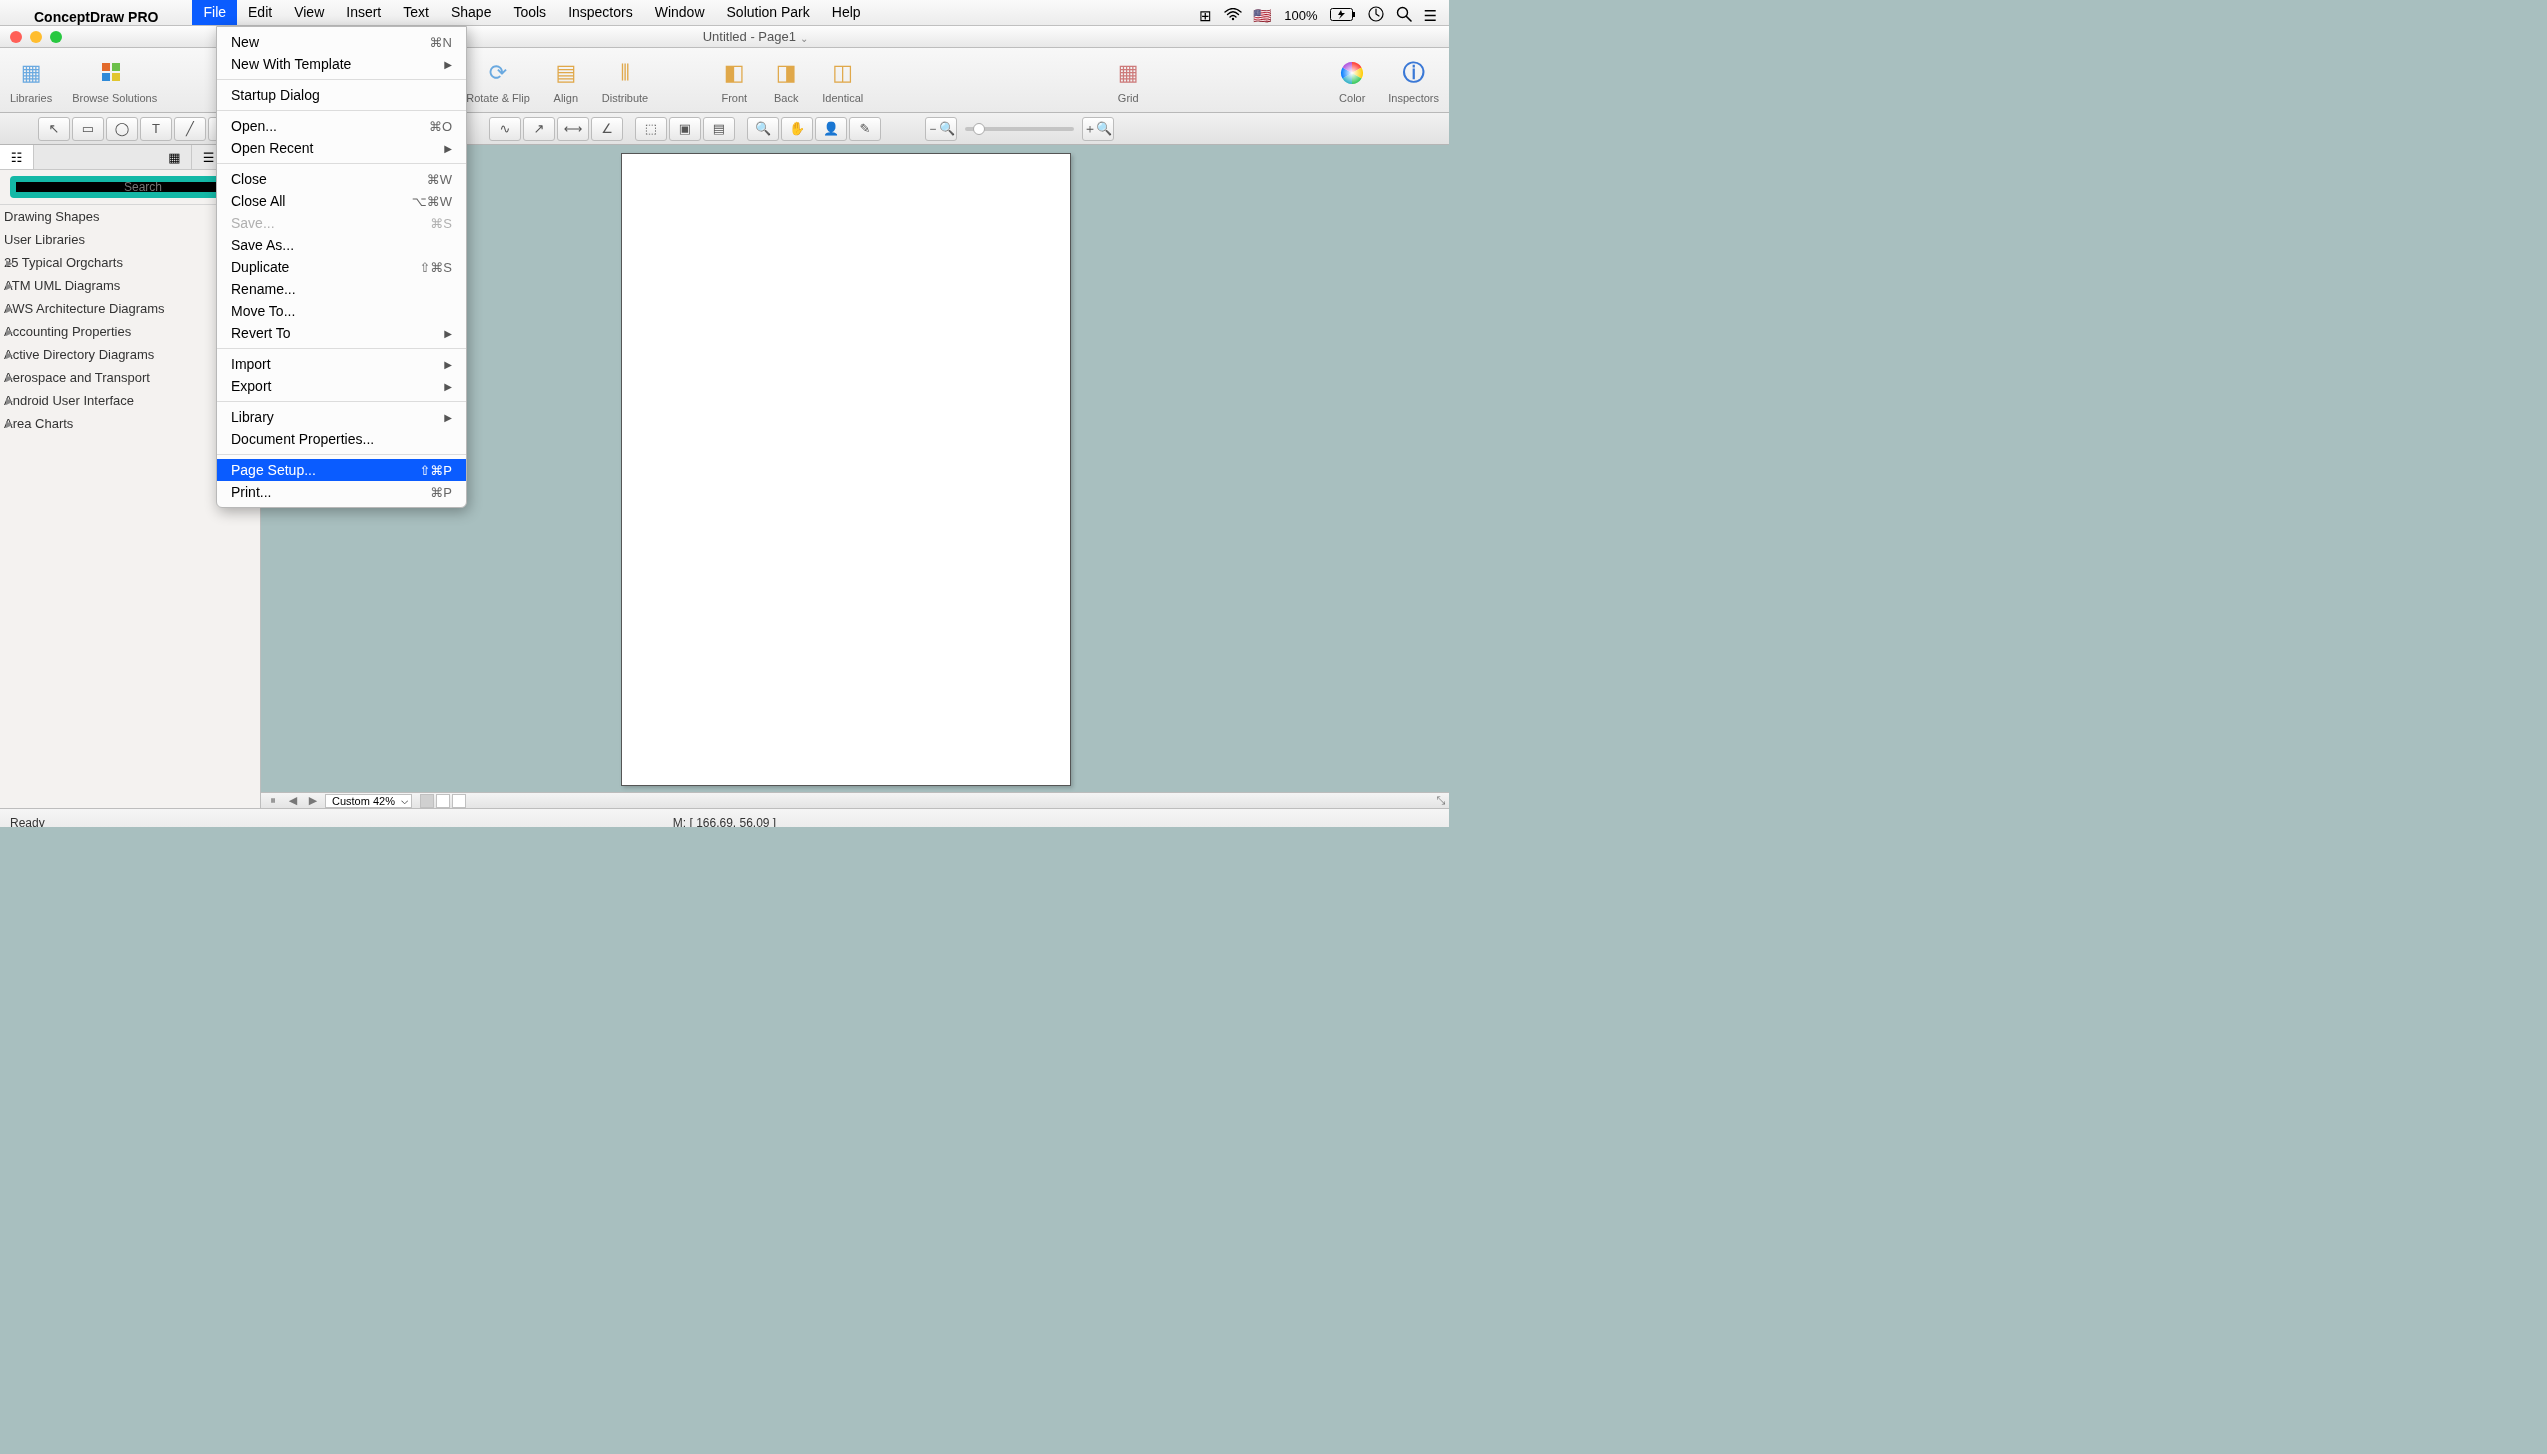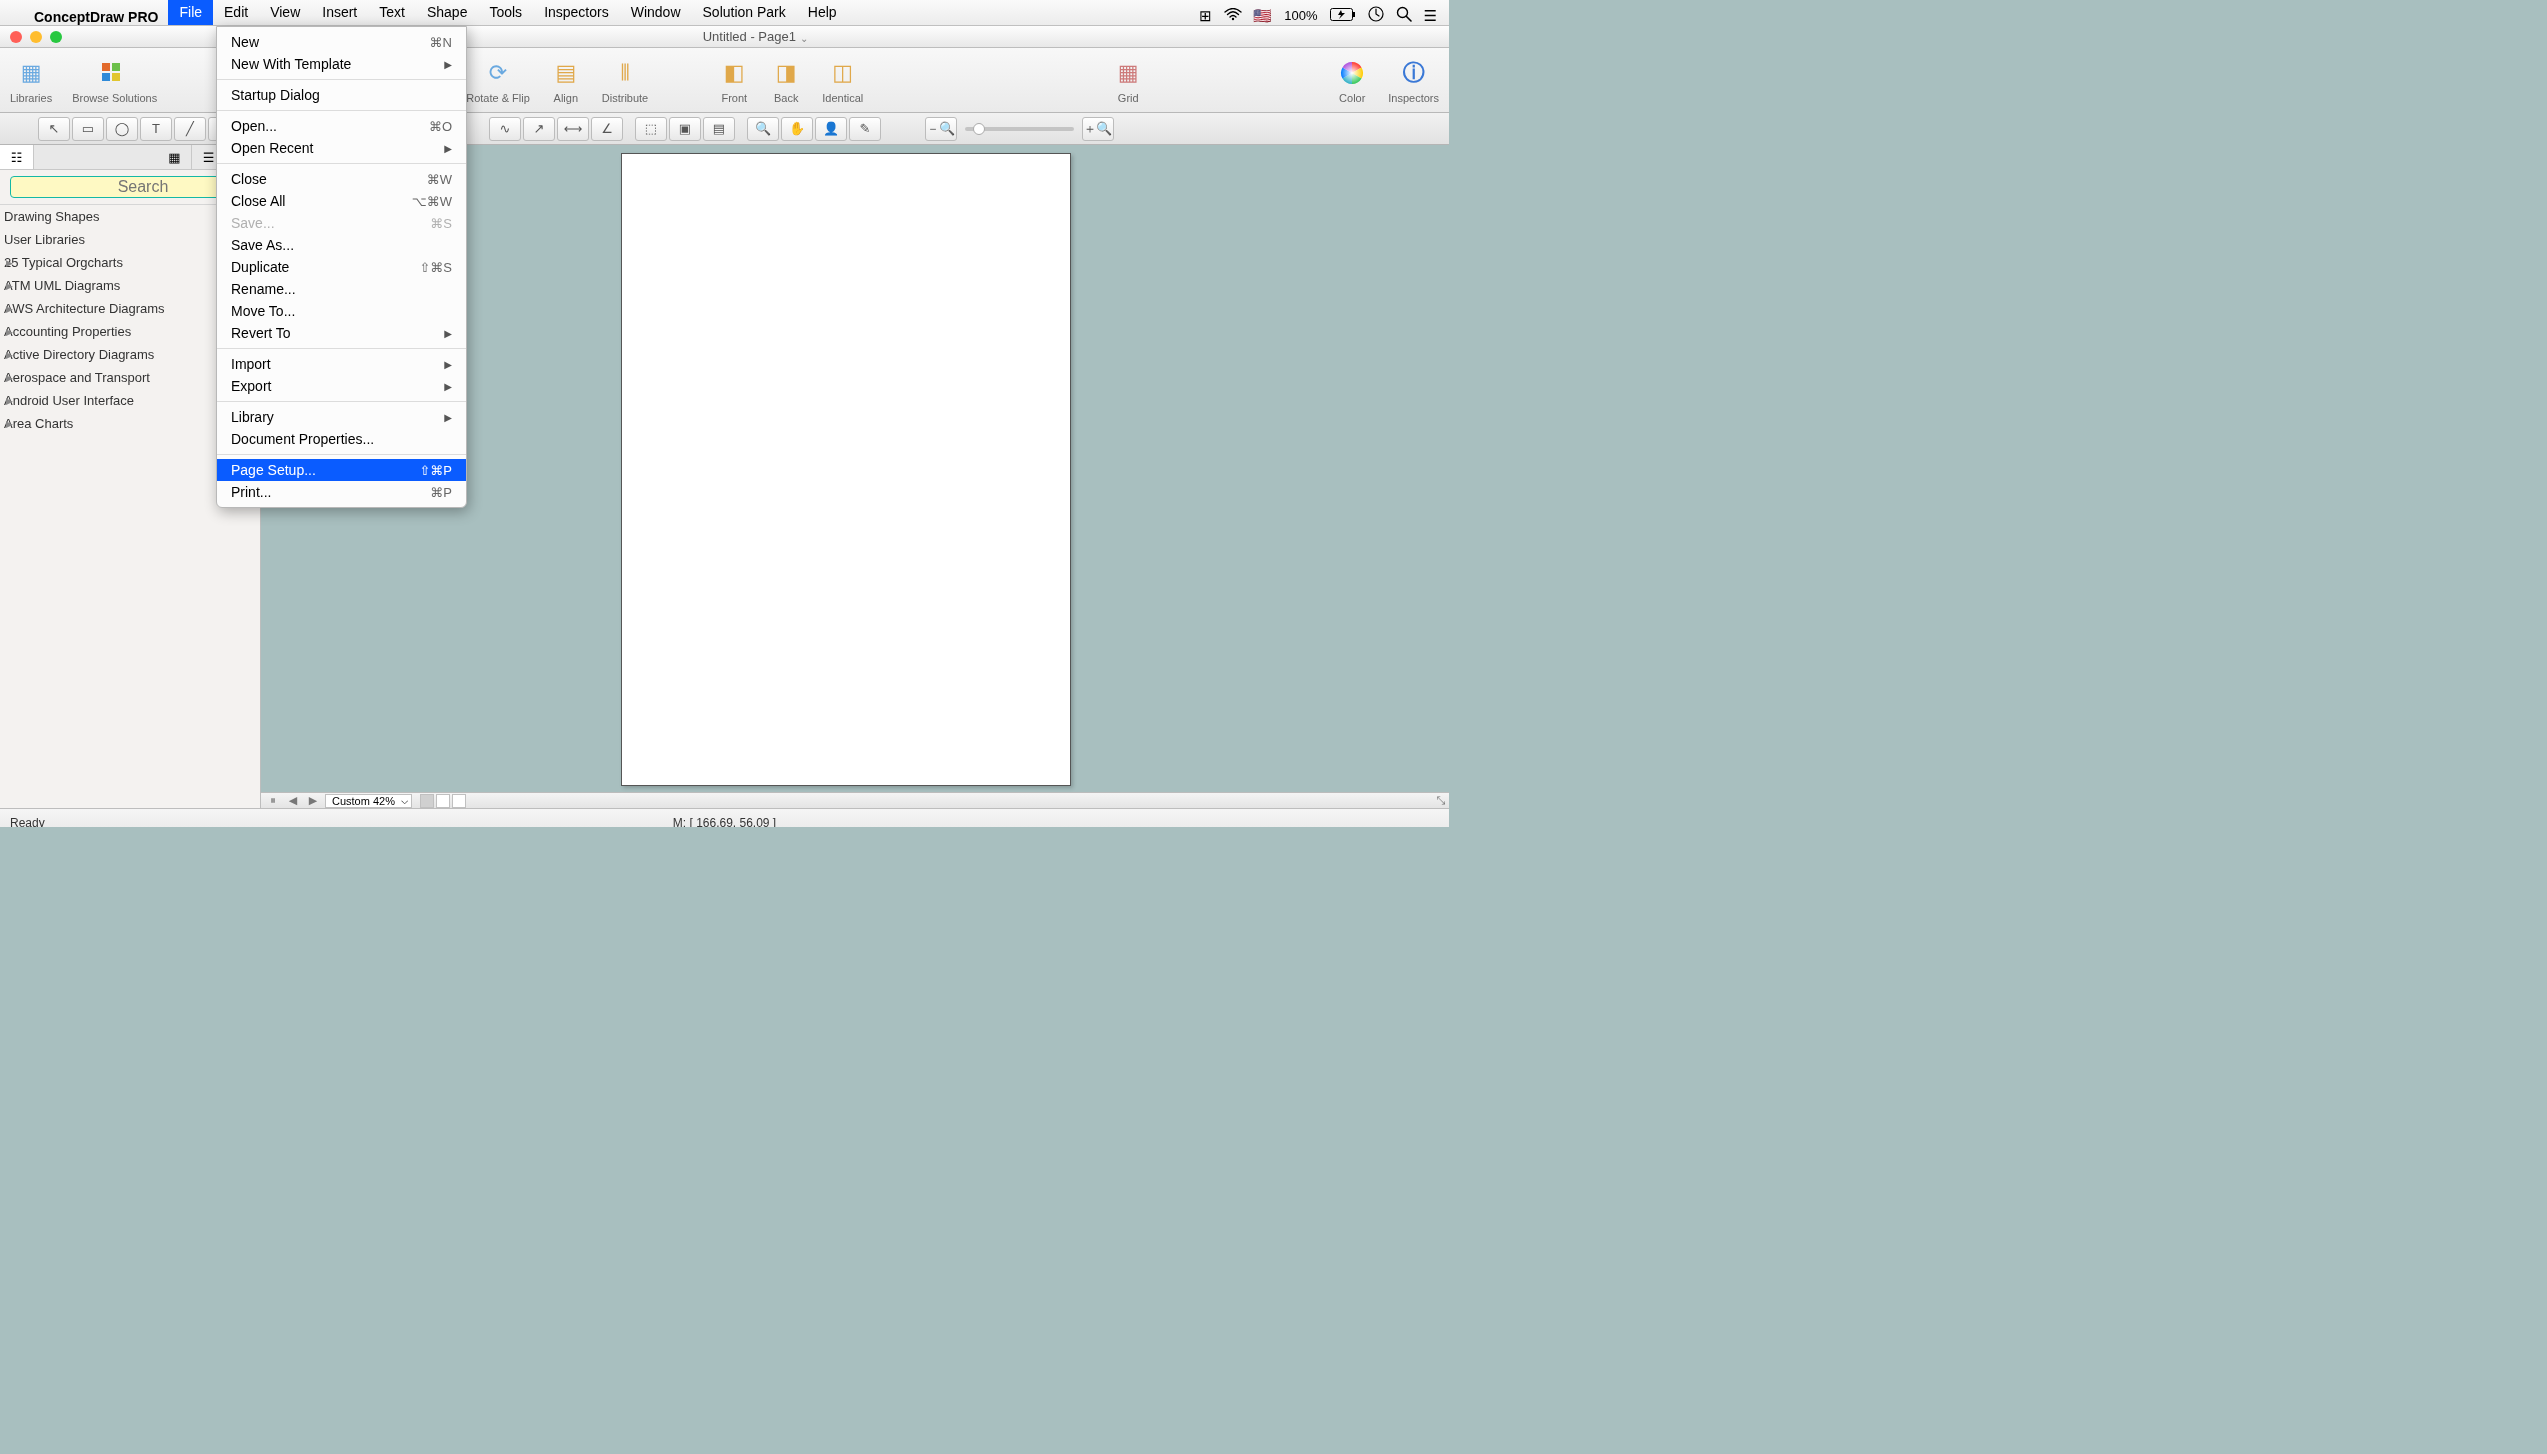--- a/index.html
+++ b/index.html
@@ -3,21 +3,21 @@
 <meta charset="utf-8">
 <style>
 * { margin: 0; padding: 0; box-sizing: border-box; font-family: -apple-system, BlinkMacSystemFont, "Helvetica Neue", sans-serif; }
 body { width: 1449px; height: 827px; overflow: hidden; background: #a8bfbf; position: relative; }
 
 
 .menubar { height: 26px; background: linear-gradient(#fafafa, #ececec); display: flex; align-items: flex-end; font-size: 14px; border-bottom: 1px solid #c0c0c0; position: relative; z-index: 100; }
 .apple-logo { width: 24px; text-align: center; font-size: 16px; }
 .app-name { font-weight: 600; padding: 0 10px; }
 .menu-item { padding: 0 11px; height: 26px; line-height: 26px; cursor: default; }
-.menu-item.active { background: #0a5cff; color: #fff; }
+.menu-item.active { background: #0a5cff; color: #fff; margin-left: 24px; }
 .menubar-right { margin-left: auto; display: flex; align-items: center; gap: 12px; padding-right: 12px; font-size: 13px; }
 .menubar-right .ico { font-size: 15px; }
 
 
 .window-title { height: 22px; background: linear-gradient(#fdfdfd, #e8e8e8); display: flex; align-items: center; position: relative; border-bottom: 1px solid #bdbdbd; }
 .traffic { display: flex; gap: 8px; padding-left: 10px; }
 .light { width: 12px; height: 12px; border-radius: 50%; }
 .light.red { background: #ff5f57; }
 .light.yel { background: #ffbd2e; }
 .light.grn { background: #28c840; }
@@ -37,21 +37,21 @@
 .zoom-slider .thumb { position: absolute; left: 8px; top: -4px; width: 12px; height: 12px; border-radius: 50%; background: #fff; border: 1px solid #aaa; }
 
 
 .main { display: flex; height: calc(100% - 26px - 22px - 65px - 32px - 19px); }
 .sidebar { width: 261px; background: #f4f2f0; border-right: 1px solid #bdbdbd; display: flex; flex-direction: column; overflow: hidden; }
 .side-tabs { height: 25px; display: flex; border-bottom: 1px solid #c8c8c8; background: #e8e8e8; }
 .side-tab { width: 34px; display: flex; align-items: center; justify-content: center; border-right: 1px solid #c8c8c8; font-size: 13px;}
 .side-tab.active { background: #fff; }
 .side-tab.spacer { flex: 1; border-right: none; }
 .search-wrap { padding: 6px 10px; border-bottom: 1px solid #d6d6d6; }
-.search { width: 100%; height: 22px; border: 1px solid #14b8a6; border-radius: 4px; background: #fef9c3; font-size: 16px; padding-left: 26px; color: #888; position: relative; }
+.search { width: 100%; height: 22px; border: 6px solid #14b8a6; border-radius: 4px; background: #000000; font-size: 12px; padding-left: 26px; color: #888; position: relative; }
 .search-wrap { position: relative; }
 .search-wrap::before { content: "🔍"; position: absolute; left: 94px; top: 9px; font-size: 12px; color: #aaa; }
 .sb-list { flex: 1; overflow: hidden; font-size: 13px; color: #333; }
 .sb-item { padding: 4px 10px 4px 4px; position: relative; border-bottom: 0; }
 .sb-item.expandable::before { content: "▶"; position: absolute; left: 6px; font-size: 9px; color: #888; top: 7px; }
 
 .canvas-area { flex: 1; background: #a8bfbf; position: relative; overflow: hidden; }
 .page { position: absolute; left: 360px; top: 8px; width: 450px; height: 633px; background: #fff; border: 1px solid #555; box-shadow: 2px 2px 4px rgba(0,0,0,0.2); }
 
 

